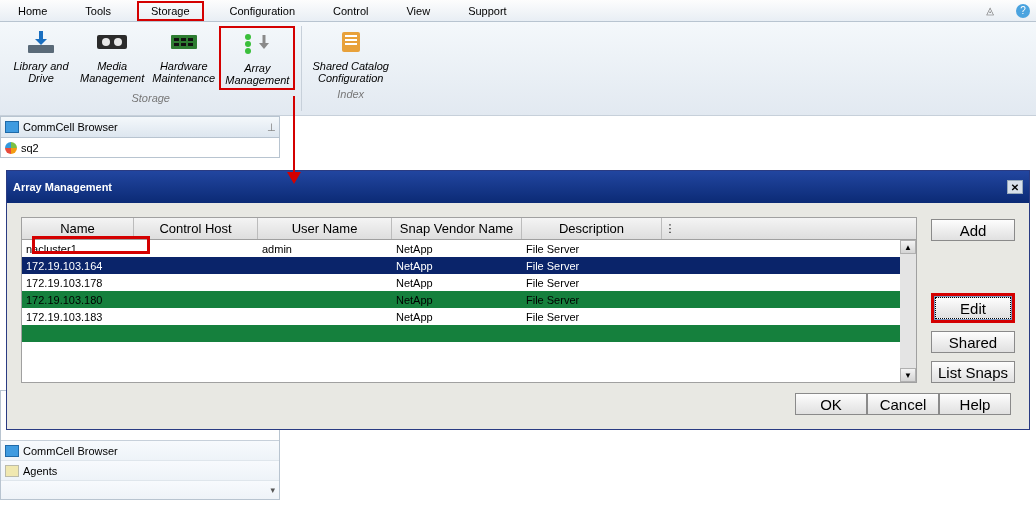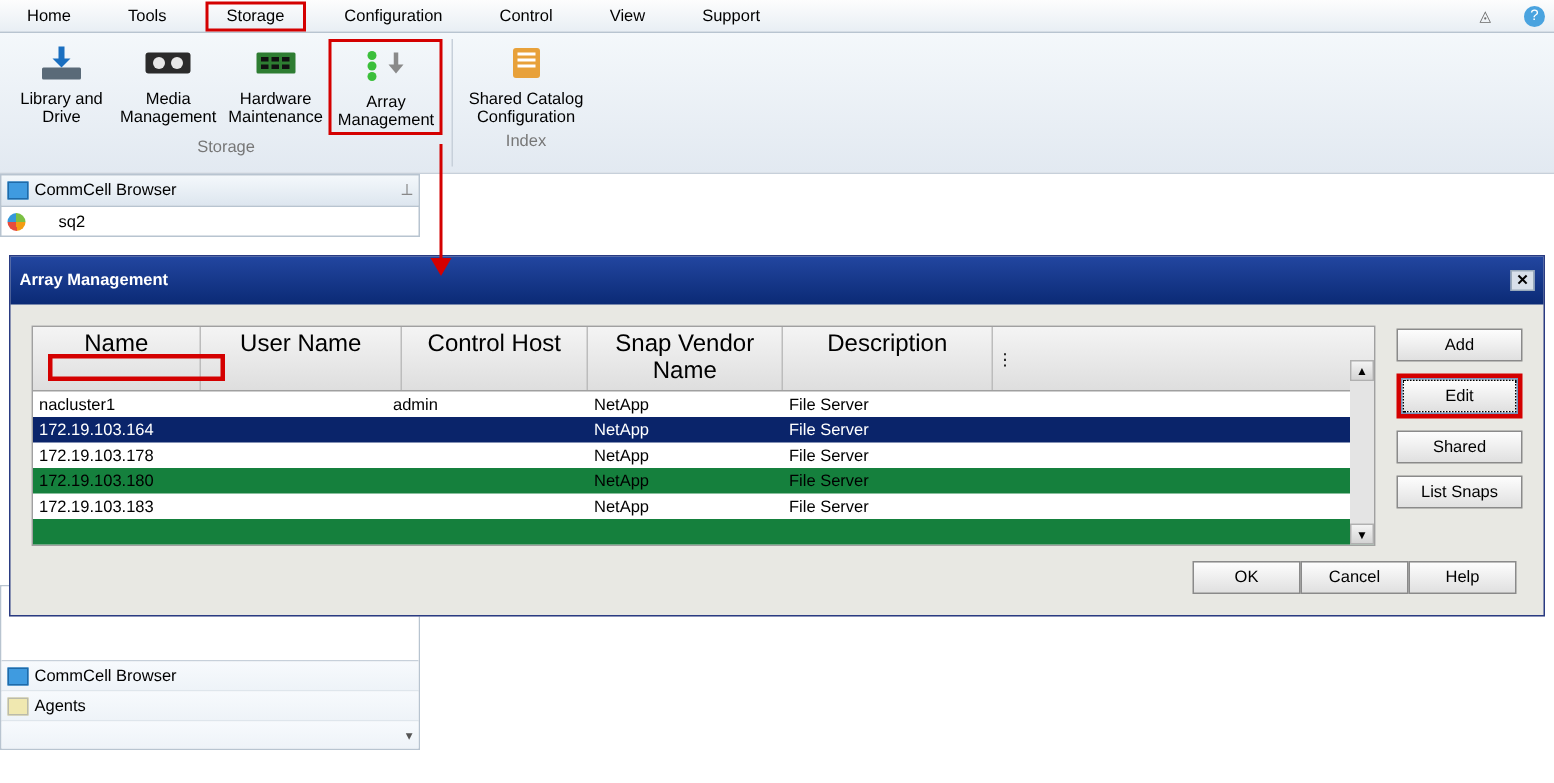--- a/index.html
+++ b/index.html
@@ -7,70 +7,70 @@
 
   
   .menubar { display: flex; align-items: center; height: 22px; border-bottom: 1px solid #b8c4d0; background: linear-gradient(#fdfdfd,#e8eef4); padding: 0 6px; gap: 14px; }
   .menubar .menu-item { padding: 2px 12px; cursor: default; }
   .menubar .menu-item.active { border: 2px solid #d40000; }
   .menubar .spacer { flex: 1; }
   .menubar .tri { color: #6b6b6b; font-size: 10px; margin-right: 8px; }
   .menubar .help-ico { width:14px; height:14px; border-radius:50%; background:#4aa3df; color:#fff; display:flex; align-items:center; justify-content:center; font-size:10px; }
 
   
-  .ribbon { height: 94px; border-bottom: 1px solid #c7d0da; background: linear-gradient(#f4f8fb,#e2e9f1); display:flex; }
+  .ribbon { height: 94px; border-bottom: 1px solid #c7d0da; background: linear-gradient(#f4f8fb,#e2e9f1); display:flex;font-style:italic; }
   .ribbon-group { display:flex; flex-direction:column; align-items:stretch; }
   .ribbon-items { display:flex; padding: 4px 6px 0 6px; }
   .ribbon-item { display:flex; flex-direction:column; align-items:center; justify-content:flex-start; width: auto; min-width:70px; padding: 2px 4px; text-align:center; cursor:default; }
   .ribbon-item .ico { width:36px; height:28px; margin-bottom:4px; display:flex; align-items:center; justify-content:center; }
   .ribbon-item.boxed { border: 2px solid #d40000; }
   .ribbon-label { text-align:center; font-size:11px; color:#777; padding:2px 0 4px 0; }
   .ribbon-sep { width:1px; background:#c7d0da; margin:4px 0; }
 
   
   .left-panel { position:absolute; left:0; top:116px; width:280px; }
   .panel-header { height:22px; background:linear-gradient(#f4f8fb,#dde6ef); border:1px solid #b8c4d0; display:flex; align-items:center; padding:0 4px; font-size:11px; }
   .panel-header .ico-sm { width:14px; height:12px; background:#3f9be0; border:1px solid #1f6aa8; margin-right:4px; }
   .panel-header .pin { margin-left:auto; color:#888; }
-  .panel-body { border:1px solid #b8c4d0; border-top:none; height:20px; display:flex; align-items:center; padding:0 4px; background:#fff;gap:18px; }
+  .panel-body { border:1px solid #b8c4d0; border-top:none; height:20px; display:flex; align-items:center; padding:0 4px; background:#fff; }
   .panel-body .node-ico { width:12px; height:12px; border-radius:50%; background: conic-gradient(#7bc043 0 25%, #f39c12 0 50%, #e74c3c 0 75%, #3498db 0); margin-right:4px; }
 
   .lower-left { position:absolute; left:0; top:390px; width:280px; }
   .lower-panel { border:1px solid #b8c4d0; }
   .lower-panel .blank { height:50px; background:#fff; border-bottom:1px solid #c7d0da; }
   .lower-panel .row { height:20px; display:flex; align-items:center; padding:0 4px; border-bottom:1px solid #dfe6ec; background:linear-gradient(#f7fafd,#eef3f8); }
   .lower-panel .row .ico-sm { width:14px; height:12px; background:#3f9be0; border:1px solid #1f6aa8; margin-right:4px; }
   .lower-panel .row .ico-ag { width:14px; height:12px; background:#f0e8b0; border:1px solid #bba; margin-right:4px; }
   .lower-panel .footer { height:18px; display:flex; align-items:center; justify-content:flex-end; padding-right:4px; background:linear-gradient(#f7fafd,#eef3f8); }
   .lower-panel .chev { font-size:9px; color:#555; }
 
   
   .dialog { position:absolute; left:6px; top:170px; width:1024px; border:1px solid #2a3b82; background:#e8e8e3; }
   .dialog-title { height:16px; background:linear-gradient(#2246a0,#0b2a75); color:#fff; display:flex; align-items:center; padding:16px 6px; font-weight:bold; font-size:11px; }
   .dialog-title .close { margin-left:auto; width:16px; height:14px; border:1px solid #9ab; background:#d8e0ea; color:#000; display:flex; align-items:center; justify-content:center; font-size:10px; }
   .dialog-body { padding:14px 14px 10px 14px; }
   .grid-wrap { display:flex; gap:14px; }
   .grid { flex:1; border:1px solid #a0a0a0; background:#fff; position:relative; }
   .ghead { display:flex; background:linear-gradient(#f4f4f4,#dedede); border-bottom:1px solid #a0a0a0; }
-  .ghead .gh { border-right:1px solid #bcbcbc; padding:3px 6px; text-align:center; font-size:16px; }
+  .ghead .gh { border-right:1px solid #bcbcbc; padding:3px 6px; text-align:center; font-size:13px; }
   .gh-name{width:112px;} .gh-ctrl{width:124px;} .gh-user{width:134px;} .gh-vendor{width:130px;} .gh-type{width:186px;} .gh-desc{width:140px;}
   .gh-scroll{width:16px; background:linear-gradient(#f4f4f4,#dedede); display:flex; align-items:center; justify-content:center;}
   .grow { display:flex; height:17px; align-items:center; }
   .grow.alt { background:#15803d; }
   .grow.sel { background:#0a246a; color:#fff; }
   .grow .gc { padding:1px 4px; font-size:11px; overflow:hidden; white-space:nowrap; }
   .gc-name{width:112px;} .gc-ctrl{width:124px;} .gc-user{width:134px;} .gc-vendor{width:130px;} .gc-type{width:186px;} .gc-desc{width:140px;}
   .vscroll { position:absolute; right:0; top:22px; bottom:0; width:16px; background:#efefef; display:flex; flex-direction:column; }
   .vscroll .arr { height:14px; background:linear-gradient(#f4f4f4,#d4d4d4); border:1px solid #b0b0b0; display:flex; align-items:center; justify-content:center; font-size:8px; }
   .vscroll .track { flex:1; background:#e4e4e4; }
 
   .btn-col { display:flex; flex-direction:column; gap:8px; width:84px; padding-top:2px; }
-  .btn { height:22px; border:1px solid #8a8a8a; background:linear-gradient(#fdfdfd,#e0e0e0); display:flex; align-items:center; justify-content:center; font-size:11px; cursor:default; }
+  .btn { height:22px; border:1px solid #8a8a8a; background:linear-gradient(#fdfdfd,#e0e0e0); display:flex; align-items:center; justify-content:center; font-size:15px; cursor:default; }
   .btn.focus { border:1px dotted #000; outline:1px solid #7a98c0; }
-  .btn-hl { border:3px solid #d40000; padding:1px; }
+  .btn-hl { border:3px solid #d40000; padding:1px;margin-top:44px; }
 
   .dlg-buttons { display:flex; justify-content:flex-end; padding:10px 4px 4px 4px; }
   .dlg-buttons .btn { width:72px; }
 
   
   .hl { position:absolute; border:2px solid #d40000; pointer-events:none; }
   .hl-name { left:32px; top:236px; width:118px; height:18px; border-width:3px; }
 
   
   .arrow-line { position:absolute; left:293px; top:96px; width:2px; height:80px; background:#d40000; }
@@ -203,22 +203,22 @@
 <div class="dialog">
   <div class="dialog-title">
     <span>Array Management</span>
     <div class="close">✕</div>
   </div>
   <div class="dialog-body">
     <div class="grid-wrap">
       <div class="grid">
         <div class="ghead">
           <div class="gh gh-name">Name</div>
+          <div class="gh gh-ctrl">Control Host</div>
           <div class="gh gh-user">User Name</div>
-          <div class="gh gh-ctrl">Control Host</div>
           <div class="gh gh-vendor">Snap Vendor Name</div>
           <div class="gh gh-desc">Description</div>
           <div class="gh-scroll">⋮</div>
         </div>
 
         <div class="grow">
           <div class="gc gc-name">nacluster1</div>
           <div class="gc gc-ctrl"></div>
           <div class="gc gc-user">admin</div>
           <div class="gc gc-vendor">NetApp</div>

